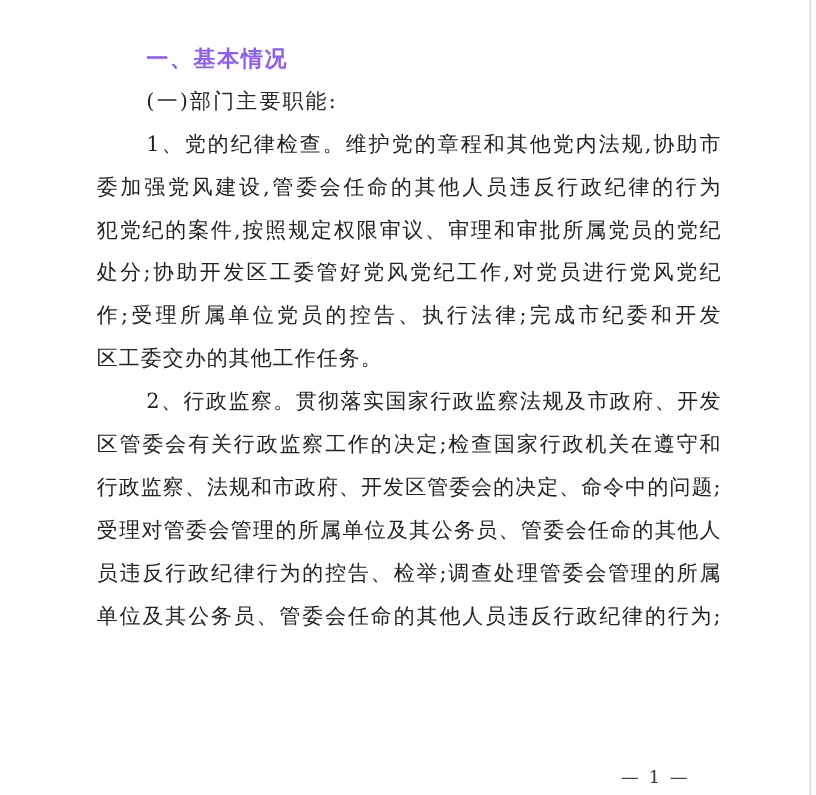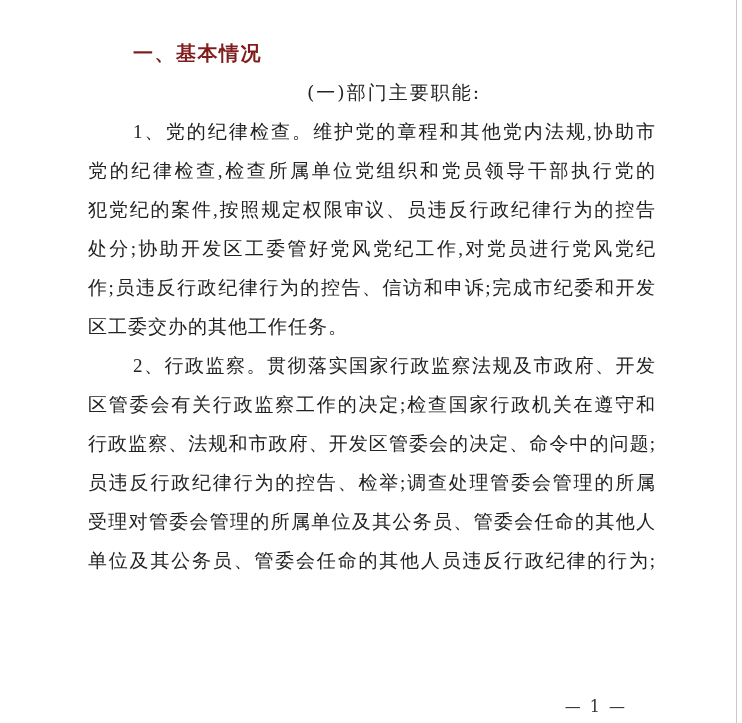--- a/index.html
+++ b/index.html
@@ -28,43 +28,41 @@
     position: absolute;
     left: 88px;
     top: 34px;
     width: 567px;
   }
   .line {
     height: 39px;
     line-height: 39px;
     font-size: 19px;
     white-space: nowrap;
-    text-align: center;
   }
   .j {
     white-space: normal;
     text-align: justify;
     text-align-last: justify;
-    font-family: Liberation Serif, serif;
   }
   .indent { text-indent: 45px; }
   .last {
     text-align: left;
     letter-spacing: 1px;
   }
   .heading {
     margin: 0;
     height: 39px;
     line-height: 39px;
     padding-left: 45px;
     font-size: 20px;
     font-weight: 700;
     letter-spacing: 1.5px;
     font-family: "DejaVu Sans", sans-serif;
-    color: #7f1d1d;
+    color: #8b5cf6;
   }
   .subheading {
     padding-left: 45px;
     letter-spacing: 2px;
     color: #242424;
   }
   .pager {
     position: absolute;
     right: 115px;
     bottom: 6px;
@@ -84,33 +82,33 @@
   <div class="edge-line"></div>
 
   <div class="content">
 
     <h1 class="heading">一、基本情况</h1>
 
     <div class="line subheading">(一)部门主要职能:</div>
 
     <div>
       <div class="line j indent">1、党的纪律检查。维护党的章程和其他党内法规,协助市</div>
-      <div class="line j">党的纪律检查,检查所属单位党组织和党员领导干部执行党的</div>
-      <div class="line j">犯党纪的案件,按照规定权限审议、员违反行政纪律行为的控告</div>
+      <div class="line j">委加强党风建设,管委会任命的其他人员违反行政纪律的行为</div>
+      <div class="line j">犯党纪的案件,按照规定权限审议、审理和审批所属党员的党纪</div>
       <div class="line j">处分;协助开发区工委管好党风党纪工作,对党员进行党风党纪</div>
-      <div class="line j">作;员违反行政纪律行为的控告、信访和申诉;完成市纪委和开发</div>
+      <div class="line j">作;受理所属单位党员的控告、执行法律;完成市纪委和开发</div>
       <div class="line last">区工委交办的其他工作任务。</div>
     </div>
 
     <div>
       <div class="line j indent">2、行政监察。贯彻落实国家行政监察法规及市政府、开发</div>
       <div class="line j">区管委会有关行政监察工作的决定;检查国家行政机关在遵守和</div>
       <div class="line j">行政监察、法规和市政府、开发区管委会的决定、命令中的问题;</div>
+      <div class="line j">受理对管委会管理的所属单位及其公务员、管委会任命的其他人</div>
       <div class="line j">员违反行政纪律行为的控告、检举;调查处理管委会管理的所属</div>
-      <div class="line j">受理对管委会管理的所属单位及其公务员、管委会任命的其他人</div>
       <div class="line j">单位及其公务员、管委会任命的其他人员违反行政纪律的行为;</div>
     </div>
 
   </div>
 
   <div class="pager">— 1 —</div>
 
 </div>
 
 </body></html>

